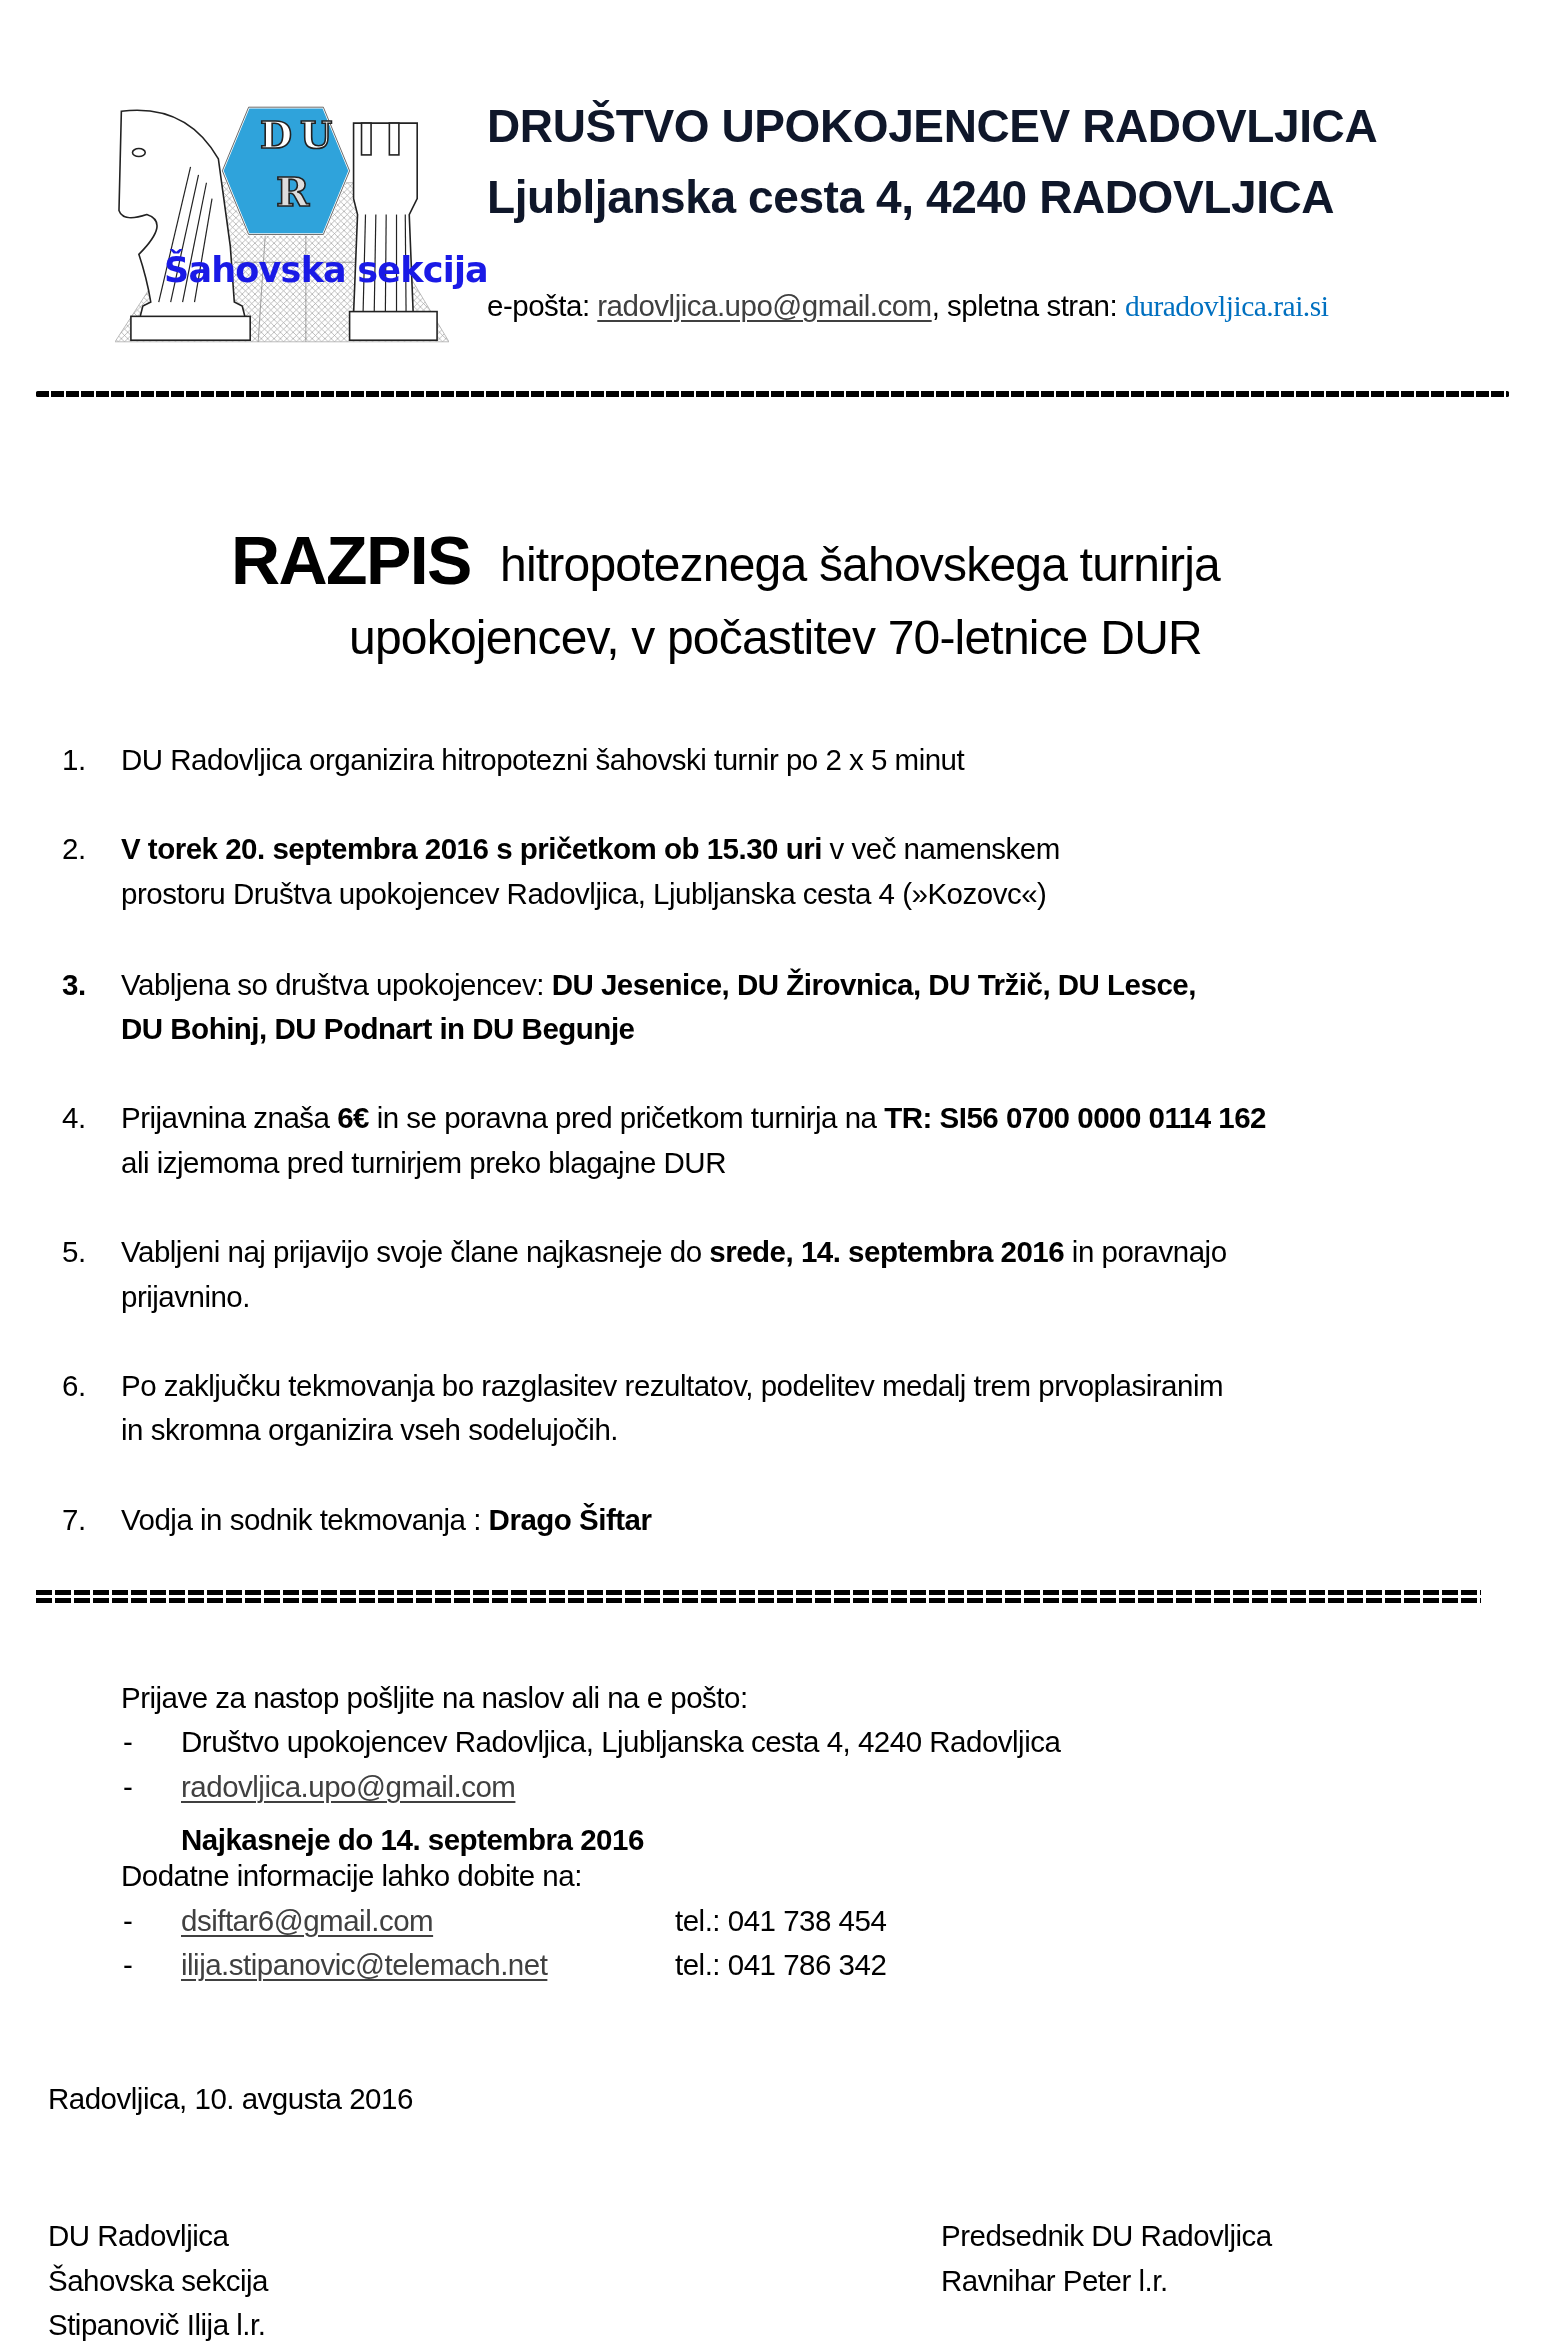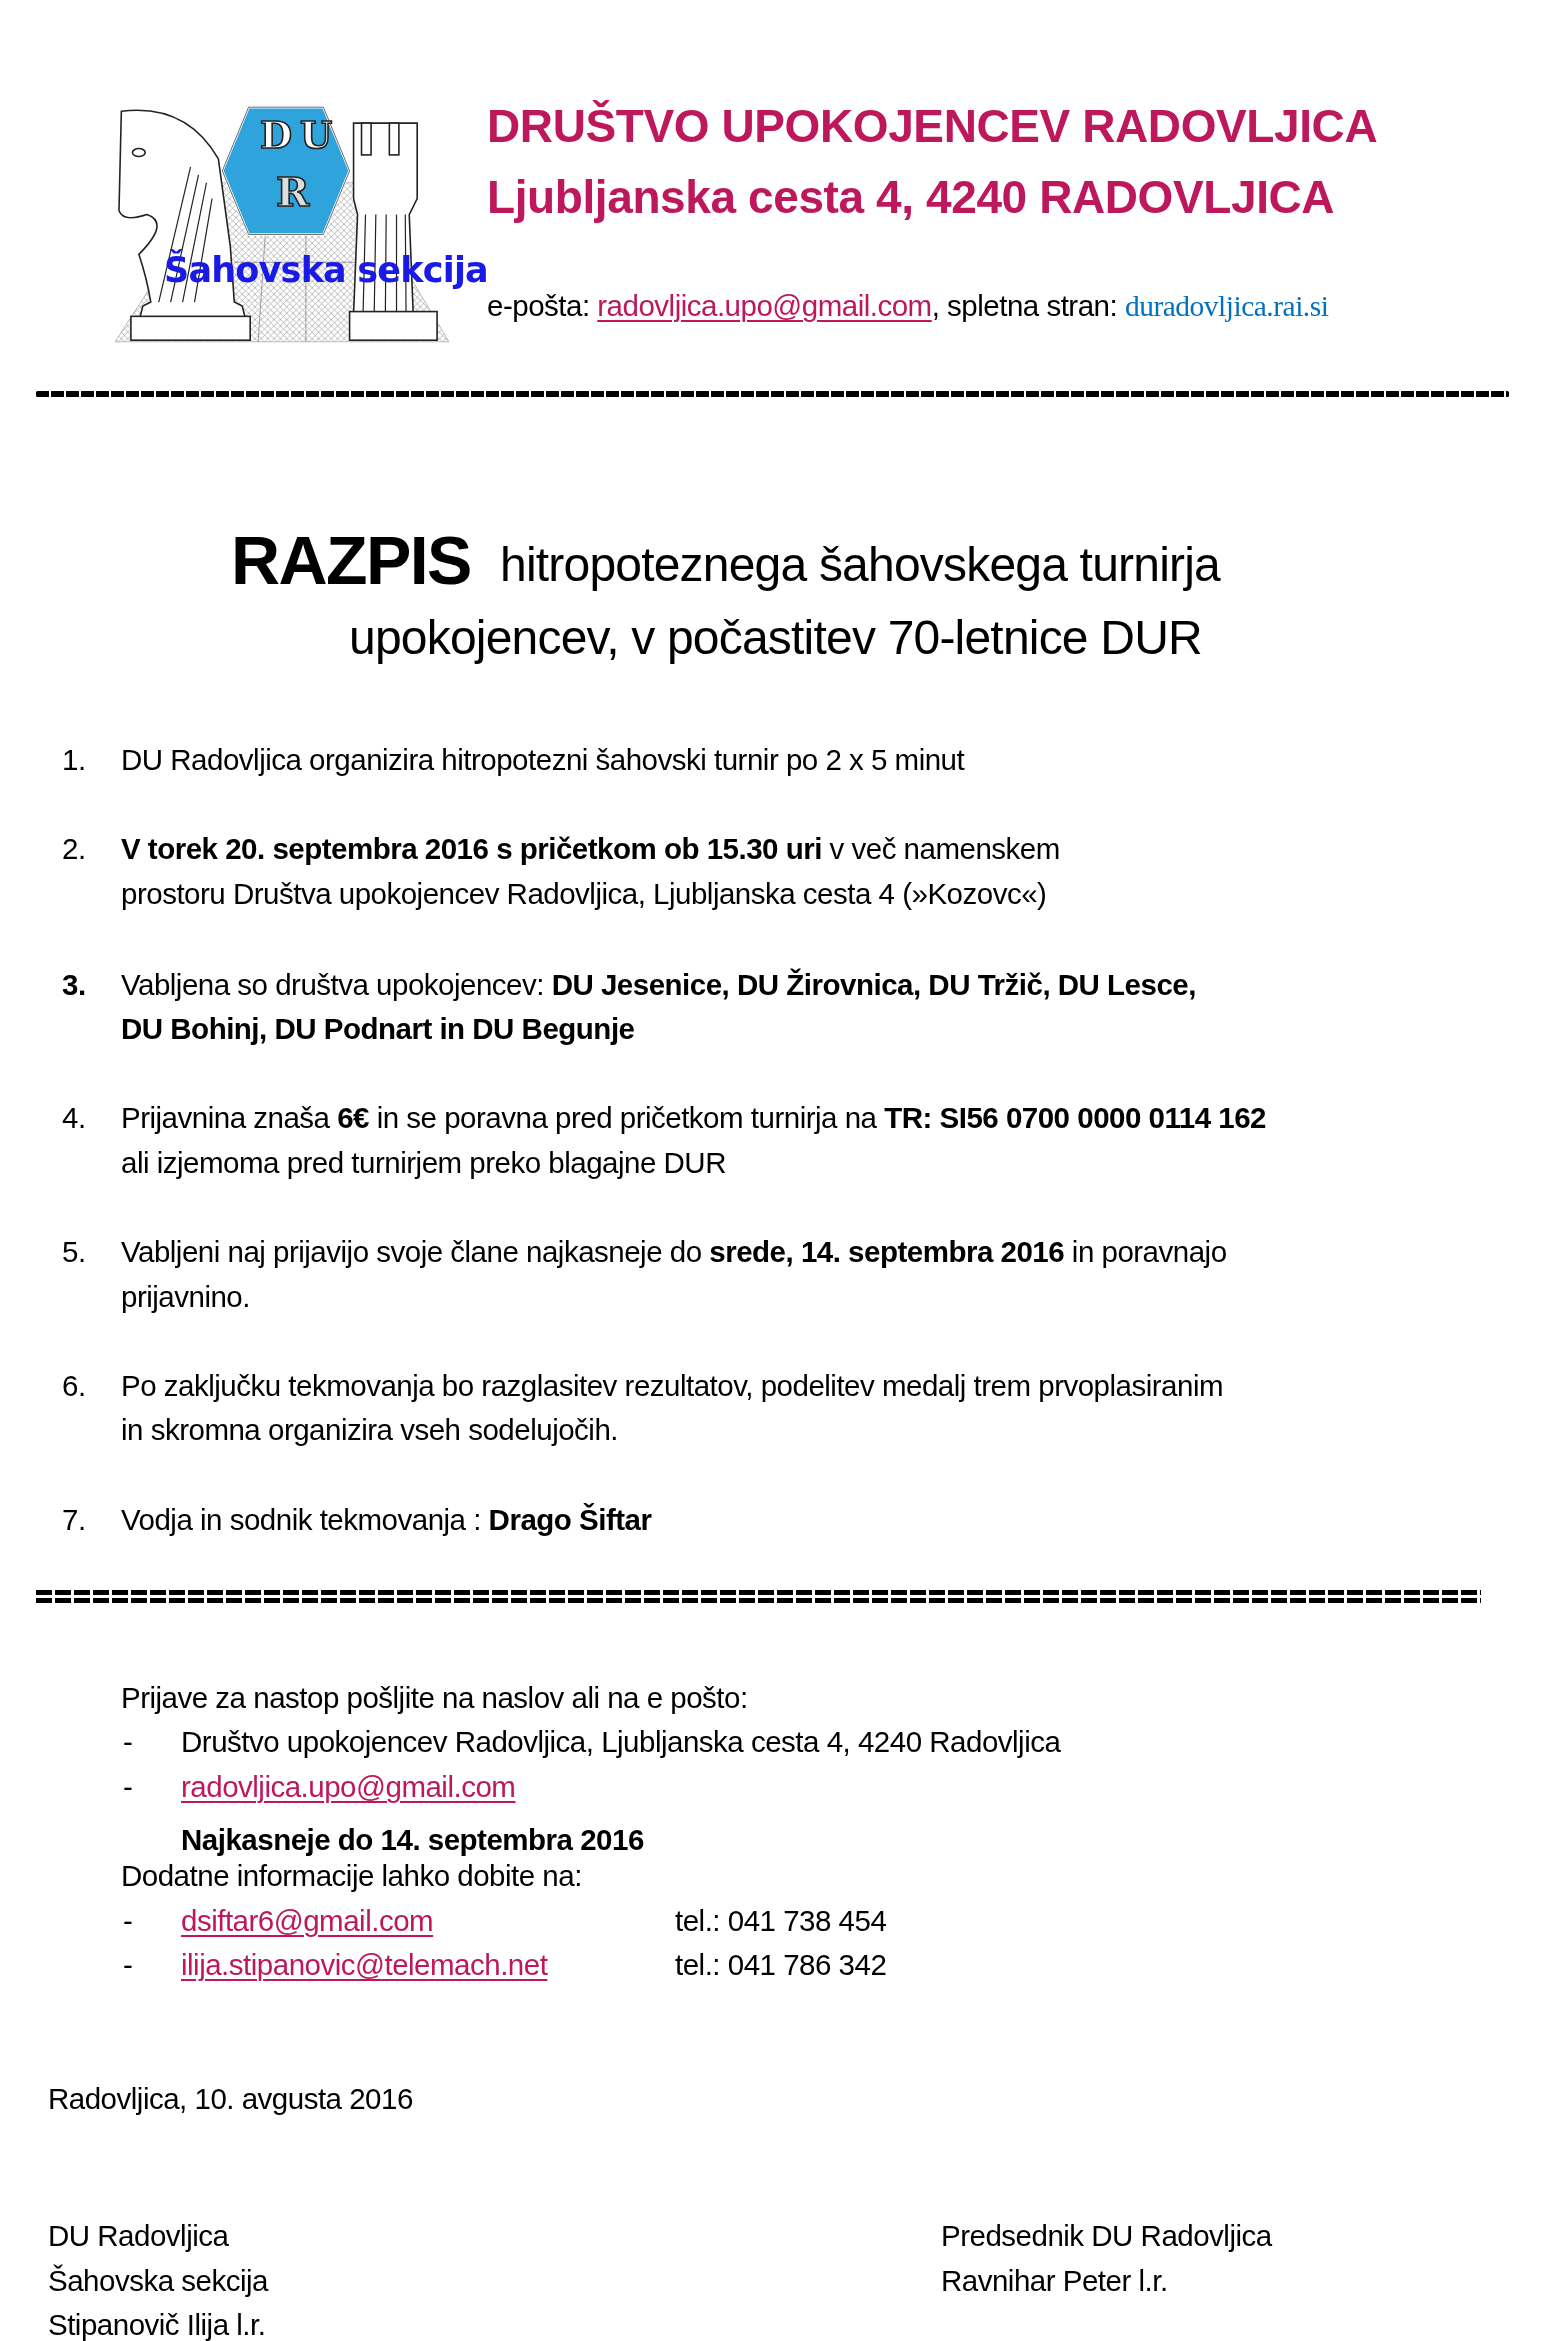--- a/index.html
+++ b/index.html
@@ -1,22 +1,22 @@
 <!DOCTYPE html>
 <html style="font-size:12.7px"><head>
 <meta charset="utf-8">
 <style>
   html, body { margin: 0; padding: 0; background: #ffffff; }
   body { width: 1565px; height: 2342px; position: relative; overflow: hidden;
          font-family: "Liberation Sans", sans-serif; color: #000; }
   .abs { position: absolute; white-space: nowrap; }
   .txt { font-size: 29.5px; line-height: 45px; letter-spacing: -0.5px; }
   .b { font-weight: bold; }
-  a.link { color: #be185d; text-decoration-thickness: 1.6px; text-underline-offset: 4px; }
-  .hdr-blue { color: #be185d; font-weight: bold; font-size: 46px; letter-spacing: -0.4px; }
+  a.link { color: #404040; text-decoration-thickness: 1.6px; text-underline-offset: 4px; }
+  .hdr-blue { color: #0f172a; font-weight: bold; font-size: 46px; letter-spacing: -0.4px; }
   .web { color: #0070C0; font-family: Liberation Serif, serif; }
   .dash-line { height: 6.4px; background: repeating-linear-gradient(90deg, #000 0 12.7px, transparent 12.7px 15px); border-radius: 1.6px; }
   .eq-line { height: 4.8px; background: repeating-linear-gradient(90deg, #000 0 16px, transparent 16px 19px); }
   
   #logo { left: 115px; top: 103px; width: 334px; height: 243px; }
 </style>
 </head>
 <body>
 
 <div id="logo" class="abs">

